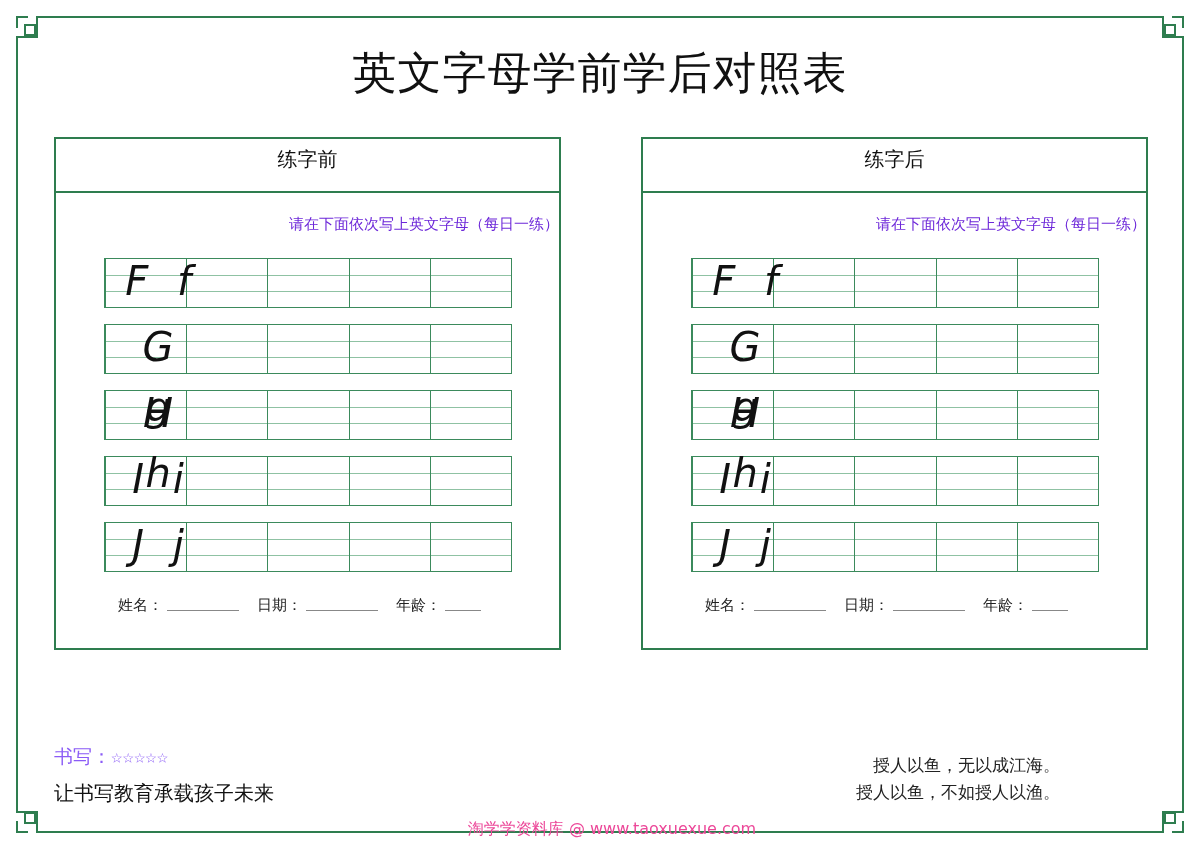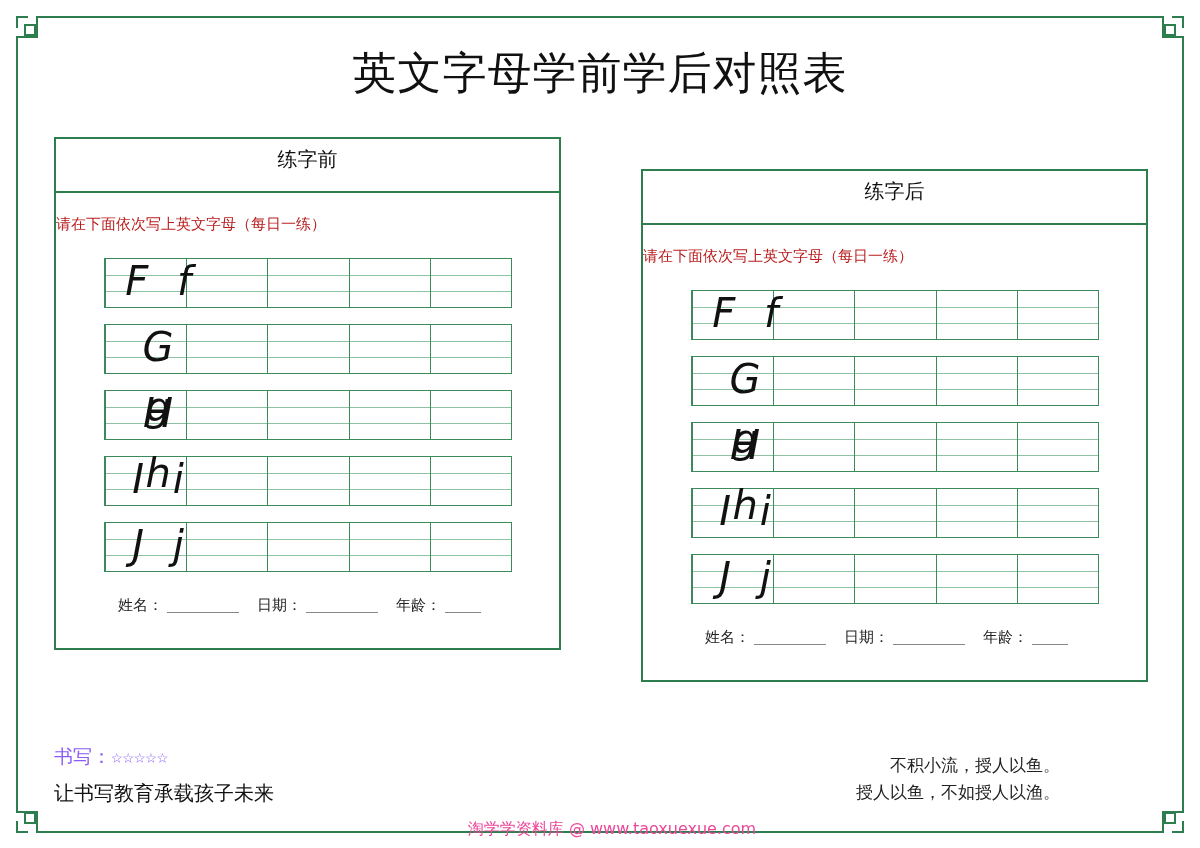--- a/index.html
+++ b/index.html
@@ -19,22 +19,22 @@
 
   .panel {
     position: absolute; top: 137px; width: 507px; height: 513px;
     border: 2px solid #2e7d4f; box-sizing: border-box; background: #fff;
   }
   .panel-header {
     height: 54px; border-bottom: 2px solid #2e7d4f; box-sizing: border-box;
     text-align: center; line-height: 40px; font-size: 20px; color: #111;
   }
   .instruction {
-    position: absolute; left: 0; width: 100%; top: 76px; text-align: left;
-    font-family: "DejaVu Serif", "Liberation Serif", serif; font-size: 15px; color: #b91c1c;
+    position: absolute; left: 0; width: 100%; top: 76px; text-align: right;
+    font-family: "DejaVu Serif", "Liberation Serif", serif; font-size: 15px; color: #6d28d9;
   }
   .grid-row {
     position: absolute; left: 48px; width: 408px; height: 50px;
     border: 1px solid #3b8a5c; box-sizing: border-box; display: flex;
   }
   .guide {
     position: absolute; left: 0; right: 0; height: 1px; background: #8fc2a3;
   }
   .cell {
     flex: 1; position: relative; border-left: 1px solid #3b8a5c;
@@ -44,21 +44,21 @@
     position: absolute; left: 16px; top: -8px; width: 100%; text-align: center;
     font-family: "DejaVu Sans", sans-serif; font-style: italic;
     font-size: 40px; font-weight: normal; color: #111; letter-spacing: 8px;
     line-height: 60px; z-index: 2;
   }
   .info-line {
     position: absolute; top: 457px; left: 62px; width: 400px;
     font-family: "DejaVu Serif", "Liberation Serif", serif; font-size: 15px; color: #222;
     display: flex; align-items: flex-end;
   }
-  .info-item { display: flex; align-items: center; margin-right: 18px; }
+  .info-item { display: flex; align-items: flex-start; margin-right: 18px; }
   .blank { display: inline-block; border-bottom: 1px solid #888; height: 14px; margin-left: 4px; }
 
   .rating {
     position: absolute; left: 54px; top: 744px;
     font-family: Liberation Mono, monospace; font-size: 19px; color: #8b5cf6;
   }
   .slogan {
     position: absolute; left: 54px; top: 780px; font-size: 20px; color: #111;
   }
   .quotes {
@@ -177,21 +177,21 @@
       <span>日期：</span>
       <span class="blank" style="width:72px;"></span>
     </div>
     <div class="info-item">
       <span>年龄：</span>
       <span class="blank" style="width:36px;"></span>
     </div>
   </div>
 </div>
 
-<div class="panel" style="left:641px;margin-top:32px;">
+<div class="panel" style="left:641px;">
   <div class="panel-header">练字后</div>
   <div class="instruction">请在下面依次写上英文字母（每日一练）</div>
 
   <div class="grid-row" style="top:119px;">
     <div class="guide" style="top:16px;"></div>
     <div class="guide" style="top:32px;"></div>
     <div class="cell">
         <span class="letters">F f</span>
       </div>
     <div class="cell"></div>
@@ -259,17 +259,17 @@
     </div>
   </div>
 </div>
 
 <div class="rating">
   <span>书写：</span><span>☆☆☆☆☆</span>
 </div>
 <div class="slogan">让书写教育承载孩子未来</div>
 
 <div class="quotes">
-  <div>不积小流，授人以鱼。</div>
+  <div>授人以鱼，无以成江海。</div>
   <div>授人以鱼，不如授人以渔。</div>
 </div>
 
 <div class="watermark">淘学学资料库 @ www.taoxuexue.com</div>
 
 </body></html>

